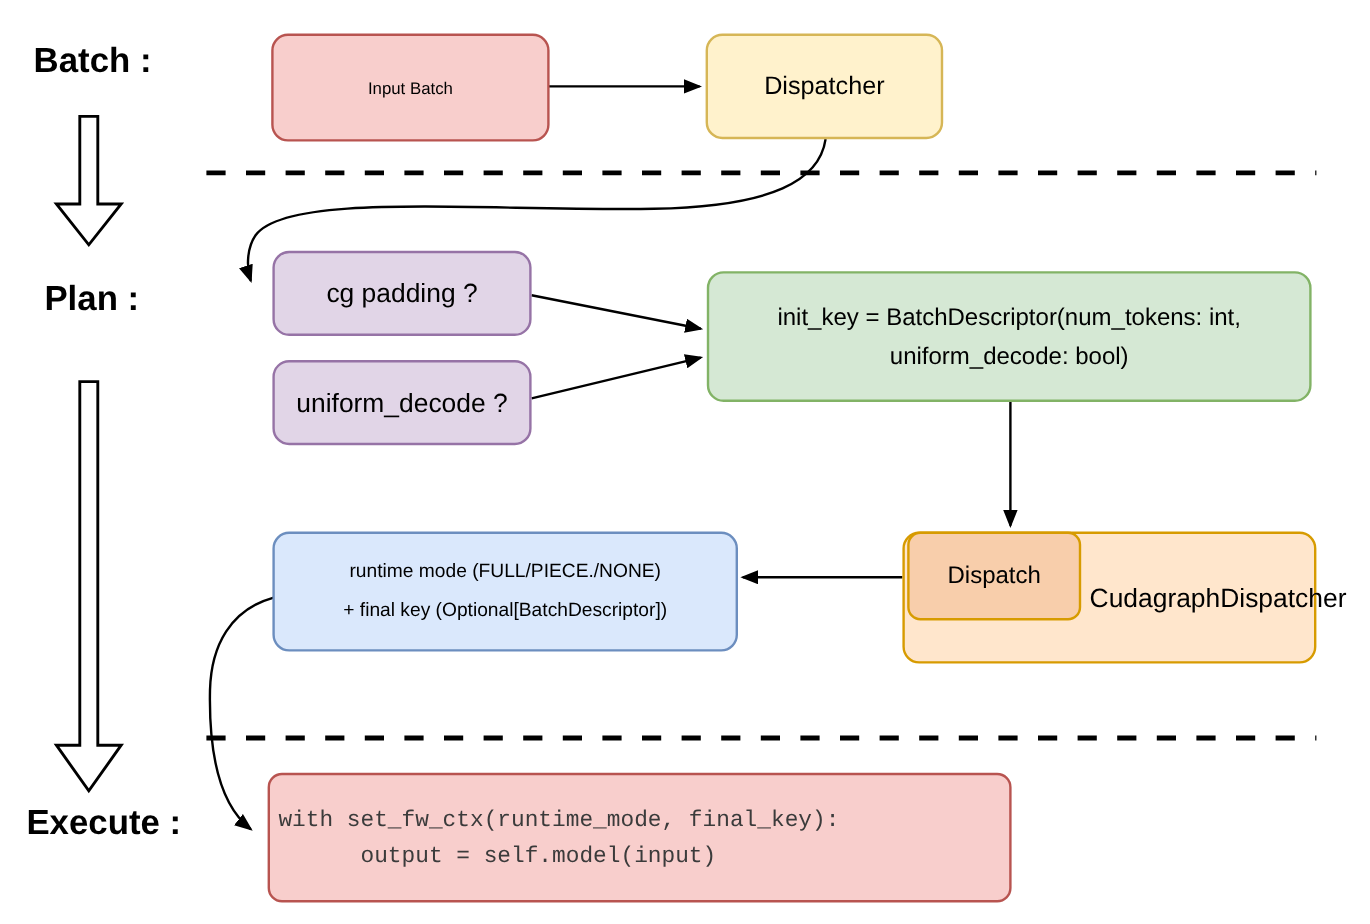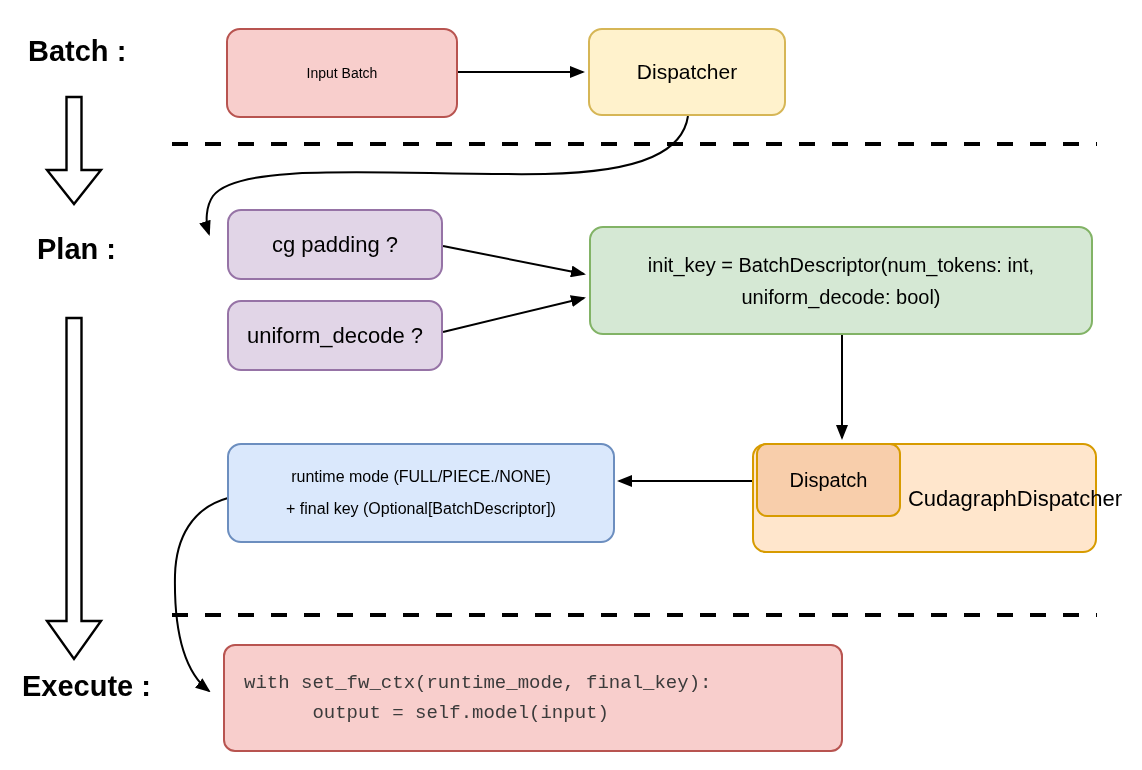--- a/index.html
+++ b/index.html
@@ -56,21 +56,21 @@
   #cudagraph-outer{ left: 752px; top: 443px; width: 345px; height: 110px; }
   #dispatch-inner { left: 756px; top: 443px; width: 145px; height: 74px;  font-size: 20px; border-radius: 11px; z-index: 3; }
   #cudagraph-label{ position: absolute; z-index: 3; left: 933px; top: 443px; width: 164px; height: 110px;
                     display: flex; flex-direction: row; align-items: center; justify-content: center;
                     font-size: 22px; line-height: 33px; text-align: center; }
   #runtime-box    { left: 227px; top: 443px; width: 388px; height: 100px; font-size: 16px; line-height: 32px; }
   #code-box       { left: 223px; top: 644px; width: 620px; height: 108px;
                     align-items: flex-start; padding-left: 7px; border-radius: 12px;
                     font-family: "Liberation Mono", "DejaVu Sans Mono", monospace;
                     font-size: 19px; line-height: 30px; color: #3b3b3b; }
-  .code-line { white-space: pre; margin-left: 12px; }
+  .code-line { white-space: pre; }
 
   #input-label   { left: 28px; top: 36px;  }
   #plan-label    { left: 37px; top: 234px; }
   #execute-label { left: 22px; top: 671px; }
 </style>
 </head>
 <body>
 
 <div class="canvas">
 

